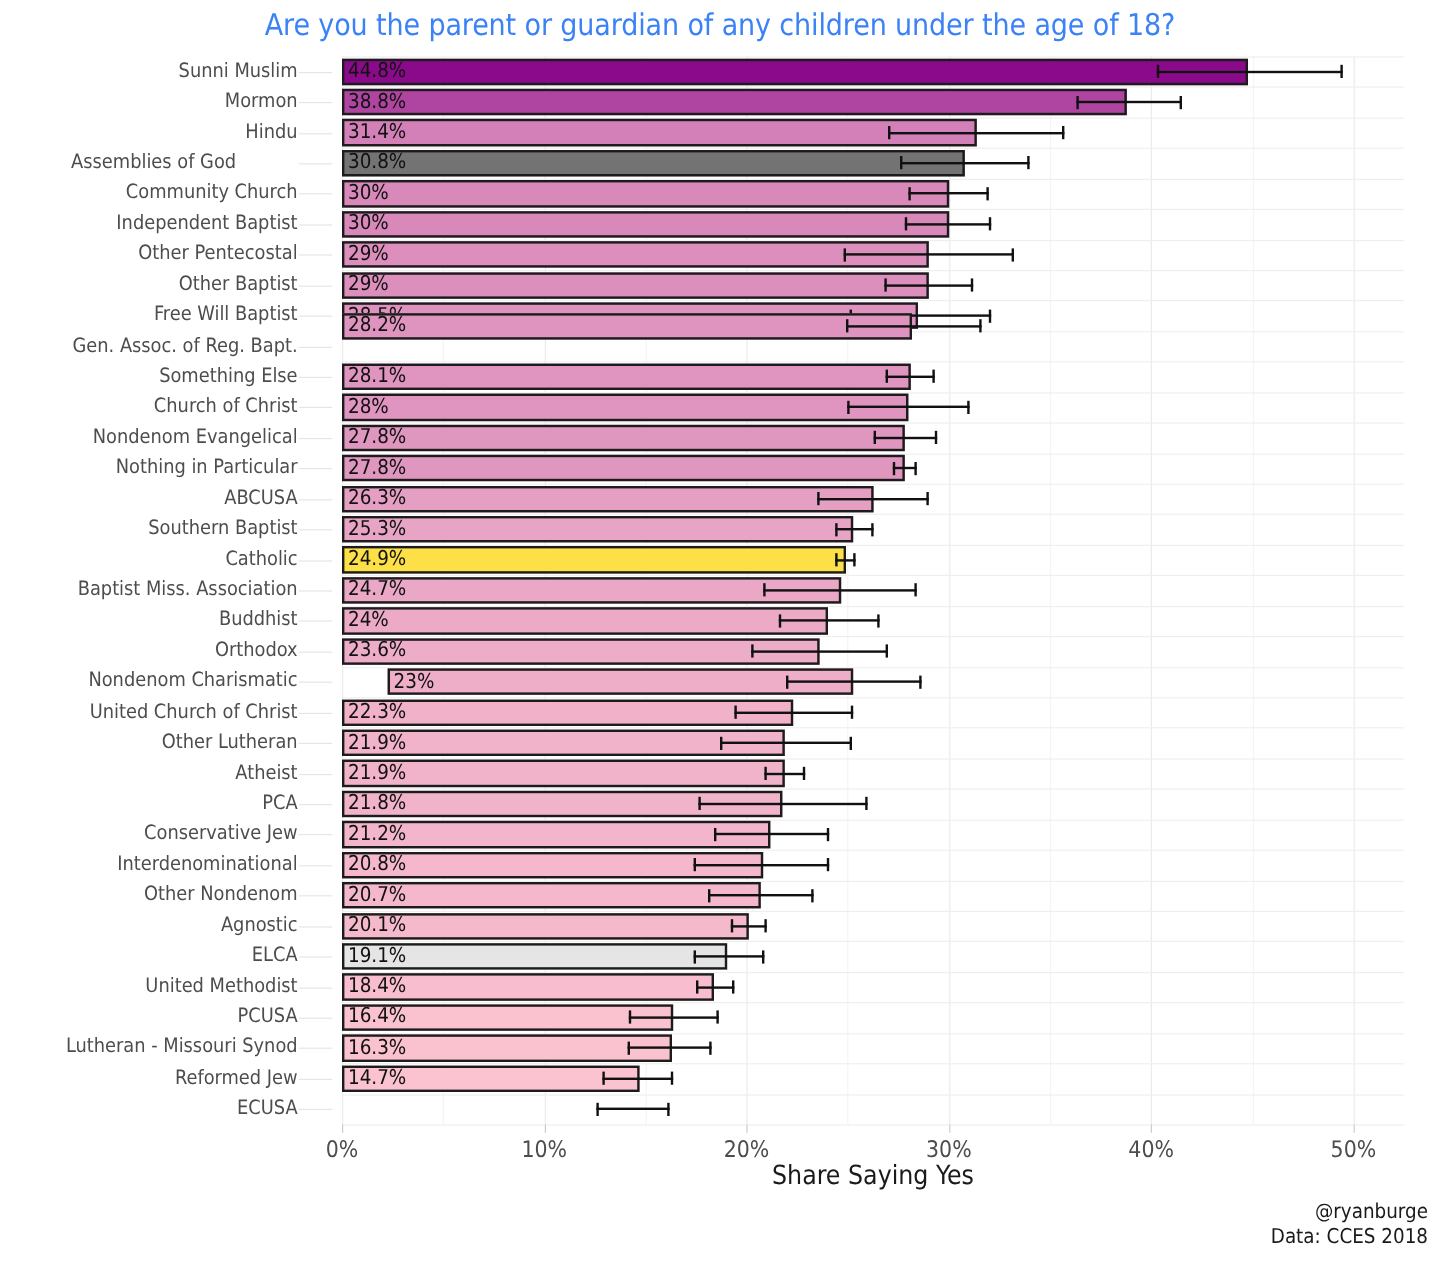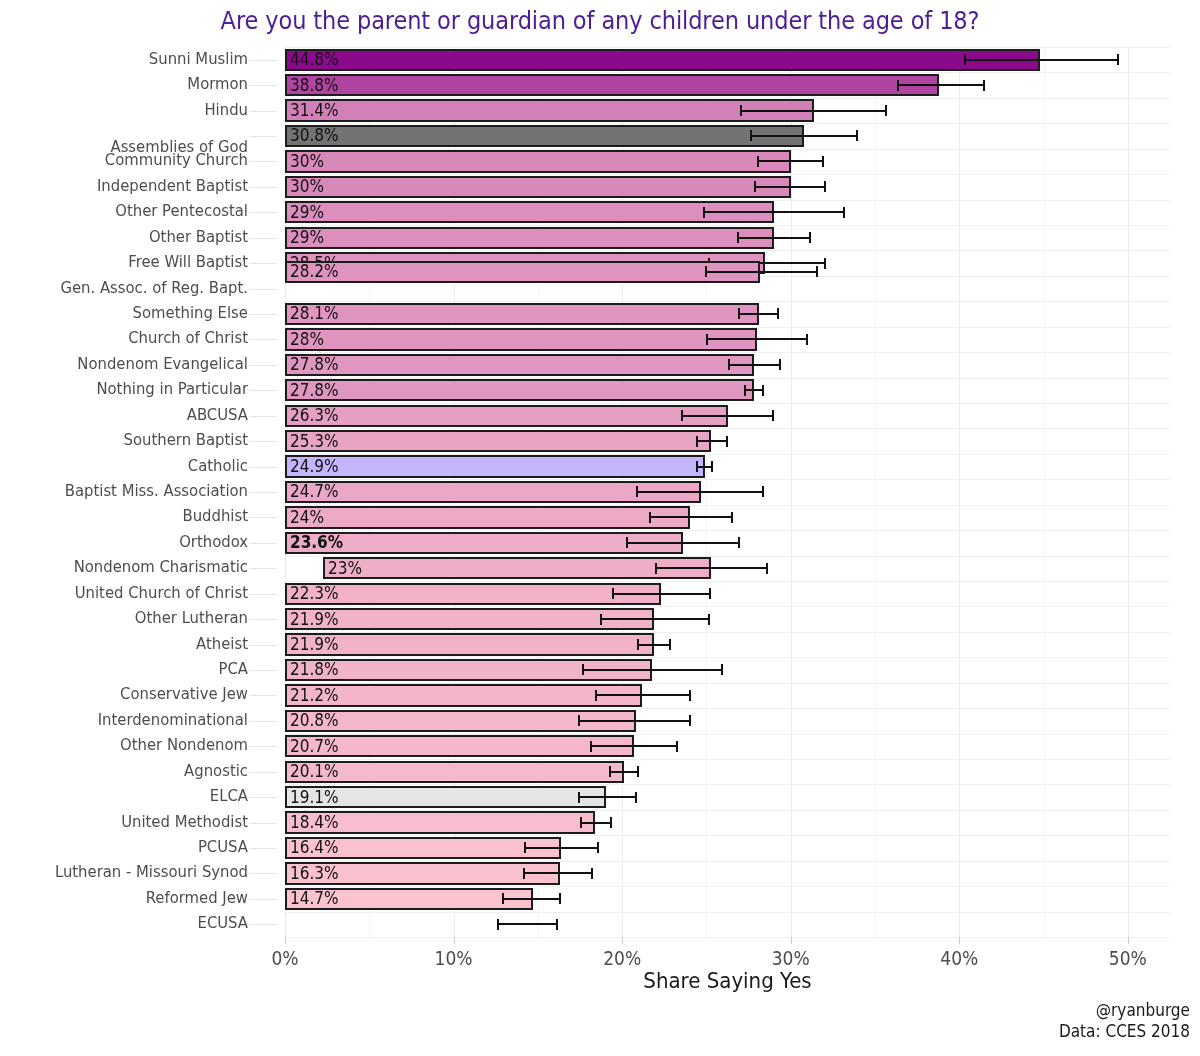--- a/index.html
+++ b/index.html
@@ -20,21 +20,21 @@
     left: 0; top: 0;
     width: 1200px;
     height: 1056px;
   }
   #chart-title {
     position: absolute;
     left: 0; top: 6px;
     width: 1200px;
     text-align: center;
     font-size: 25px;
-    color: #4c1d95;
+    color: #3b82f6;
     letter-spacing: -0.1px;
     white-space: nowrap;
   }
   
   #plot-panel {
     position: absolute;
     left: 285px;
     top: 47px;
     width: 885px;
     height: 890px;
@@ -205,21 +205,21 @@
       <div class="ytick" style="top: 775.571px;"></div>
       <div class="ytick" style="top: 801px;"></div>
       <div class="ytick" style="top: 826.429px;"></div>
       <div class="ytick" style="top: 851.857px;"></div>
       <div class="ytick" style="top: 877.286px;"></div>
     </div>
   <div id="ylabels">
       <div class="ylabel" style="top: 3.71429px;">Sunni Muslim</div>
       <div class="ylabel" style="top: 29.1429px;">Mormon</div>
       <div class="ylabel" style="top: 54.5714px;">Hindu</div>
-      <div class="ylabel" style="top: 92px;">Assemblies of God</div>
+      <div class="ylabel" style="top: 80px; text-align: center;">Assemblies of God</div>
       <div class="ylabel" style="top: 105.429px;">Community Church</div>
       <div class="ylabel" style="top: 130.857px;">Independent Baptist</div>
       <div class="ylabel" style="top: 156.286px;">Other Pentecostal</div>
       <div class="ylabel" style="top: 181.714px;">Other Baptist</div>
       <div class="ylabel" style="top: 207.143px;">Free Will Baptist</div>
       <div class="ylabel" style="top: 232.571px;">Gen. Assoc. of Reg. Bapt.</div>
       <div class="ylabel" style="top: 258px;">Something Else</div>
       <div class="ylabel" style="top: 283.429px;">Church of Christ</div>
       <div class="ylabel" style="top: 308.857px;">Nondenom Evangelical</div>
       <div class="ylabel" style="top: 334.286px;">Nothing in Particular</div>
@@ -420,21 +420,21 @@
         </div>
         <div class="row" style="top: 381.429px; height: 25.4286px;">
           <div class="bar" title="Southern Baptist 25.3%" style="top: 1.6px; height: 22.2286px; width: 426.486px; background: rgb(232, 164, 196);">
             <span class="bar-label">25.3%</span>
           </div>
           <div class="errbar" style="left: 411.314px; width: 32.0286px; top: 11.7143px;"></div>
           <div class="errcap" style="left: 411.314px; top: 7.21429px; height: 11px;"></div>
           <div class="errcap" style="left: 441.343px; top: 7.21429px; height: 11px;"></div>
         </div>
         <div class="row" style="top: 406.857px; height: 25.4286px;">
-          <div class="bar" title="Catholic 24.9%" style="top: 1.6px; height: 22.2286px; width: 419.743px; background: #c4b5fd;">
+          <div class="bar" title="Catholic 24.9%" style="top: 1.6px; height: 22.2286px; width: 419.743px; background: #fde047;">
             <span class="bar-label">24.9%</span>
           </div>
           <div class="errbar" style="left: 411.314px; width: 16.8571px; top: 11.7143px;"></div>
           <div class="errcap" style="left: 411.314px; top: 7.21429px; height: 11px;"></div>
           <div class="errcap" style="left: 426.171px; top: 7.21429px; height: 11px;"></div>
         </div>
         <div class="row" style="top: 432.286px; height: 25.4286px;">
           <div class="bar" title="Baptist Miss. Association 24.7%" style="top: 1.6px; height: 22.2286px; width: 416.371px; background: rgb(234, 167, 198);">
             <span class="bar-label">24.7%</span>
           </div>
@@ -443,21 +443,21 @@
           <div class="errcap" style="left: 476.743px; top: 7.21429px; height: 11px;"></div>
         </div>
         <div class="row" style="top: 457.714px; height: 25.4286px;">
           <div class="bar" title="Buddhist 24%" style="top: 1.6px; height: 22.2286px; width: 404.571px; background: rgb(236, 170, 199);">
             <span class="bar-label">24%</span>
           </div>
           <div class="errbar" style="left: 364.114px; width: 84.2857px; top: 11.7143px;"></div>
           <div class="errcap" style="left: 364.114px; top: 7.21429px; height: 11px;"></div>
           <div class="errcap" style="left: 446.4px; top: 7.21429px; height: 11px;"></div>
         </div>
-        <div class="row" style="top: 483.143px; height: 25.4286px; font-weight: bold;">
+        <div class="row" style="top: 483.143px; height: 25.4286px;">
           <div class="bar" title="Orthodox 23.6%" style="top: 1.6px; height: 22.2286px; width: 397.829px; background: rgb(237, 172, 199);">
             <span class="bar-label">23.6%</span>
           </div>
           <div class="errbar" style="left: 340.514px; width: 114.629px; top: 11.7143px;"></div>
           <div class="errcap" style="left: 340.514px; top: 7.21429px; height: 11px;"></div>
           <div class="errcap" style="left: 453.143px; top: 7.21429px; height: 11px;"></div>
         </div>
         <div class="row" style="top: 508.571px; height: 25.4286px; margin-left: 38px;">
           <div class="bar" title="Nondenom Charismatic 23%" style="top: 1.6px; height: 22.2286px; width: 387.714px; background: rgb(239, 174, 200);">
             <span class="bar-label">23%</span>

